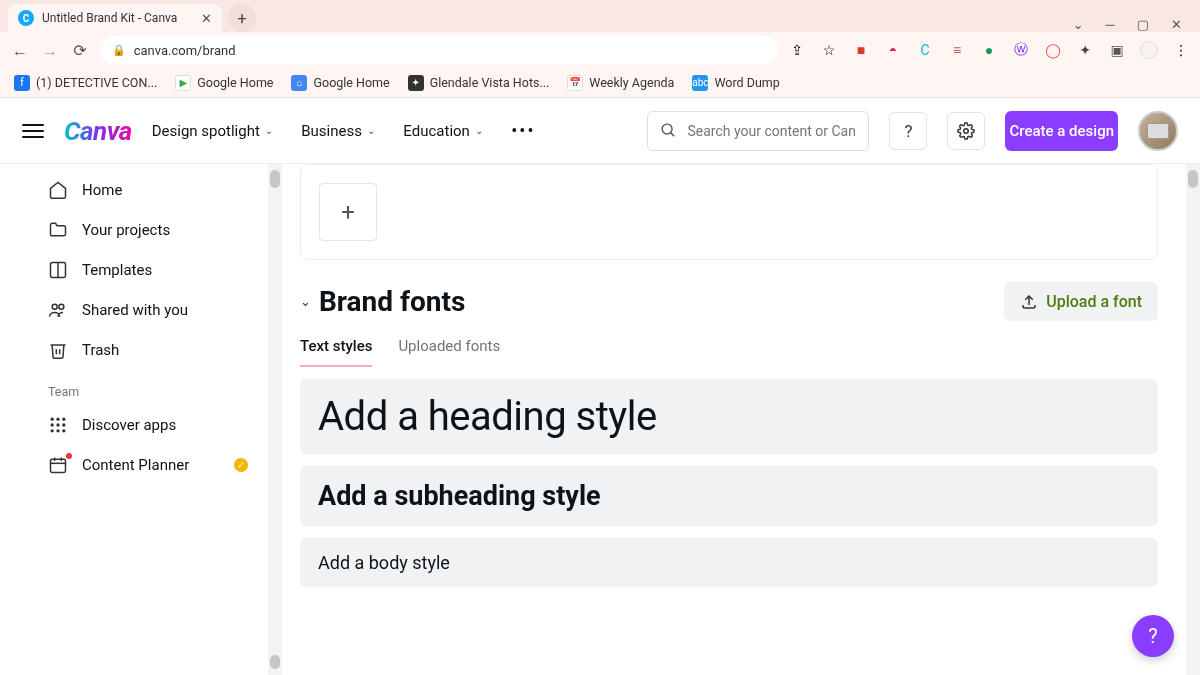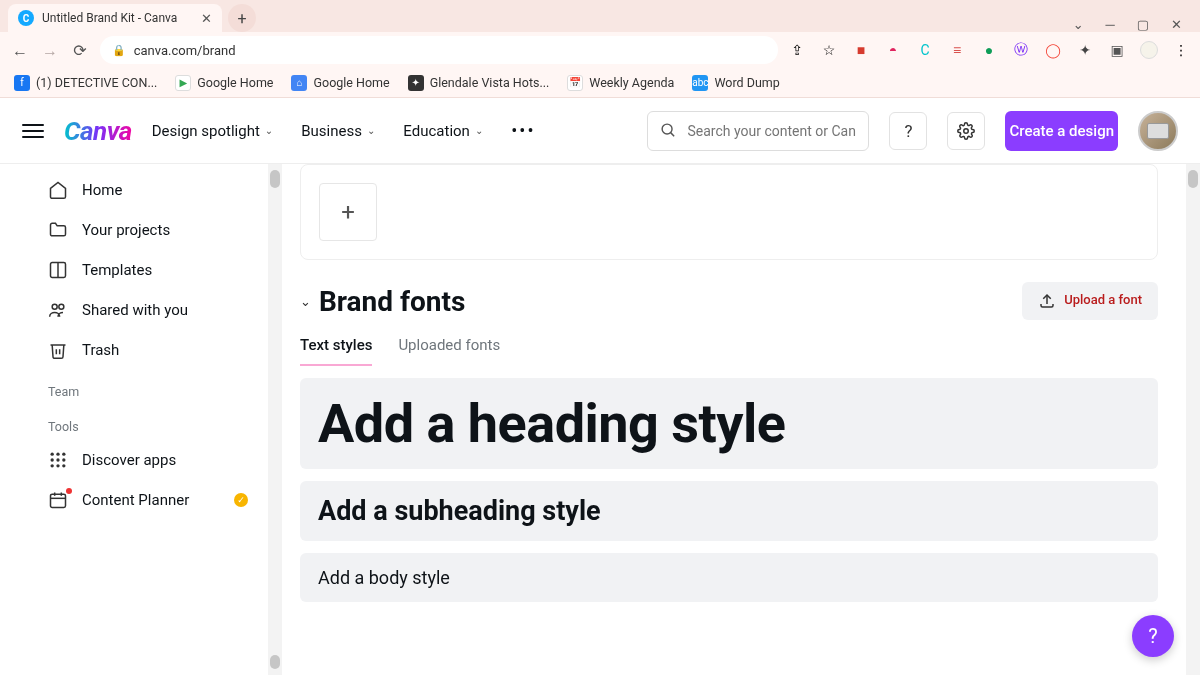--- a/index.html
+++ b/index.html
@@ -54,27 +54,27 @@
   .dot-badge::after { content:""; position:absolute; top:-2px; right:-4px; width:6px; height:6px; background:#e33; border-radius:50%; }
   .orange-badge { width:14px; height:14px; background:#f8b500; border-radius:50%; display:flex; align-items:center; justify-content:center; font-size:9px; color:#fff; }
   
   .main { flex:1; background:#fff; overflow-y:auto; padding:0 0 20px 0; position:relative; }
   .section-top { border:1px solid #eee; border-radius:8px; margin:0 28px 22px 18px; padding:18px; }
   .addtile { width:58px; height:58px; border:1px solid #e6e6e6; border-radius:4px; display:flex; align-items:center; justify-content:center; font-size:24px; color:#555; cursor:pointer; }
   .sectionhdr { display:flex; align-items:center; justify-content:space-between; padding:0 28px 6px 18px; }
   .shl { display:flex; align-items:center; gap:8px; cursor:pointer; }
   .shl .car { font-size:13px; color:#333; }
   .shl h2 { font-size:28px; font-weight:700; color:#0e1318; }
-  .uploadbtn { display:flex; gap:8px; background:#f1f2f4; border:none; padding:10px 16px; border-radius:6px; font-size:13px; color:#b91c1c; cursor:pointer; font-weight:500; }
+  .uploadbtn { display:flex; align-items:center; gap:8px; background:#f1f2f4; border:none; padding:10px 16px; border-radius:6px; font-size:16px; color:#4d7c0f; cursor:pointer; font-weight:500; }
   .tabs { display:flex; gap:26px; padding:10px 18px 0; font-size:15px; }
   .tabs .t { padding-bottom:10px; cursor:pointer; color:#6f767c; }
   .tabs .t.active { color:#0e1318; border-bottom:2px solid #f9a8d4; font-weight:500; }
   .stylelist { padding:12px 28px 0 18px; display:flex; flex-direction:column; gap:12px; }
   .stylecard { background:#f1f2f4; border-radius:6px; padding:14px 18px; cursor:pointer; color:#0e1318; }
-  .sc-h1 { font-size:54px; font-weight:700; letter-spacing:-0.5px; }
+  .sc-h1 { font-size:40px; font-weight:400; letter-spacing:-0.5px; }
   .sc-h2 { font-size:27px; font-weight:700; }
   .sc-body { font-size:18px; font-weight:400; }
   .fab { position:absolute; right:26px; bottom:18px; width:42px; height:42px; border-radius:50%; background:#8b3dff; color:#fff; font-size:20px; display:flex; align-items:center; justify-content:center; cursor:pointer; box-shadow:0 3px 10px rgba(0,0,0,0.2); }
   .vscroll { width:14px; background:#f3f3f3; position:relative; }
   .thumb { position:absolute; left:2px; width:10px; background:#c6c6c6; border-radius:5px; }
   svg { display:block; }
 </style>
 </head>
 <body>
 
@@ -236,21 +236,20 @@
               <polyline points="3 6 5 6 21 6"></polyline>
               <path d="M19 6l-1 14a2 2 0 0 1-2 2H8a2 2 0 0 1-2-2L5 6"></path>
               <path d="M10 11v6M14 11v6"></path>
             </svg>
           </span>
         <span>Trash</span>
       </div>
 
       <div class="shdr">Team</div>
 
-      <div class="shdr">Tools</div>
       <div class="sitem">
         <span class="sic">
             <svg width="20" height="20" viewBox="0 0 24 24" fill="#333">
               <circle cx="5" cy="5" r="2"></circle>
               <circle cx="12" cy="5" r="2"></circle>
               <circle cx="19" cy="5" r="2"></circle>
               <circle cx="5" cy="12" r="2"></circle>
               <circle cx="12" cy="12" r="2"></circle>
               <circle cx="19" cy="12" r="2"></circle>
               <circle cx="5" cy="19" r="2"></circle>

